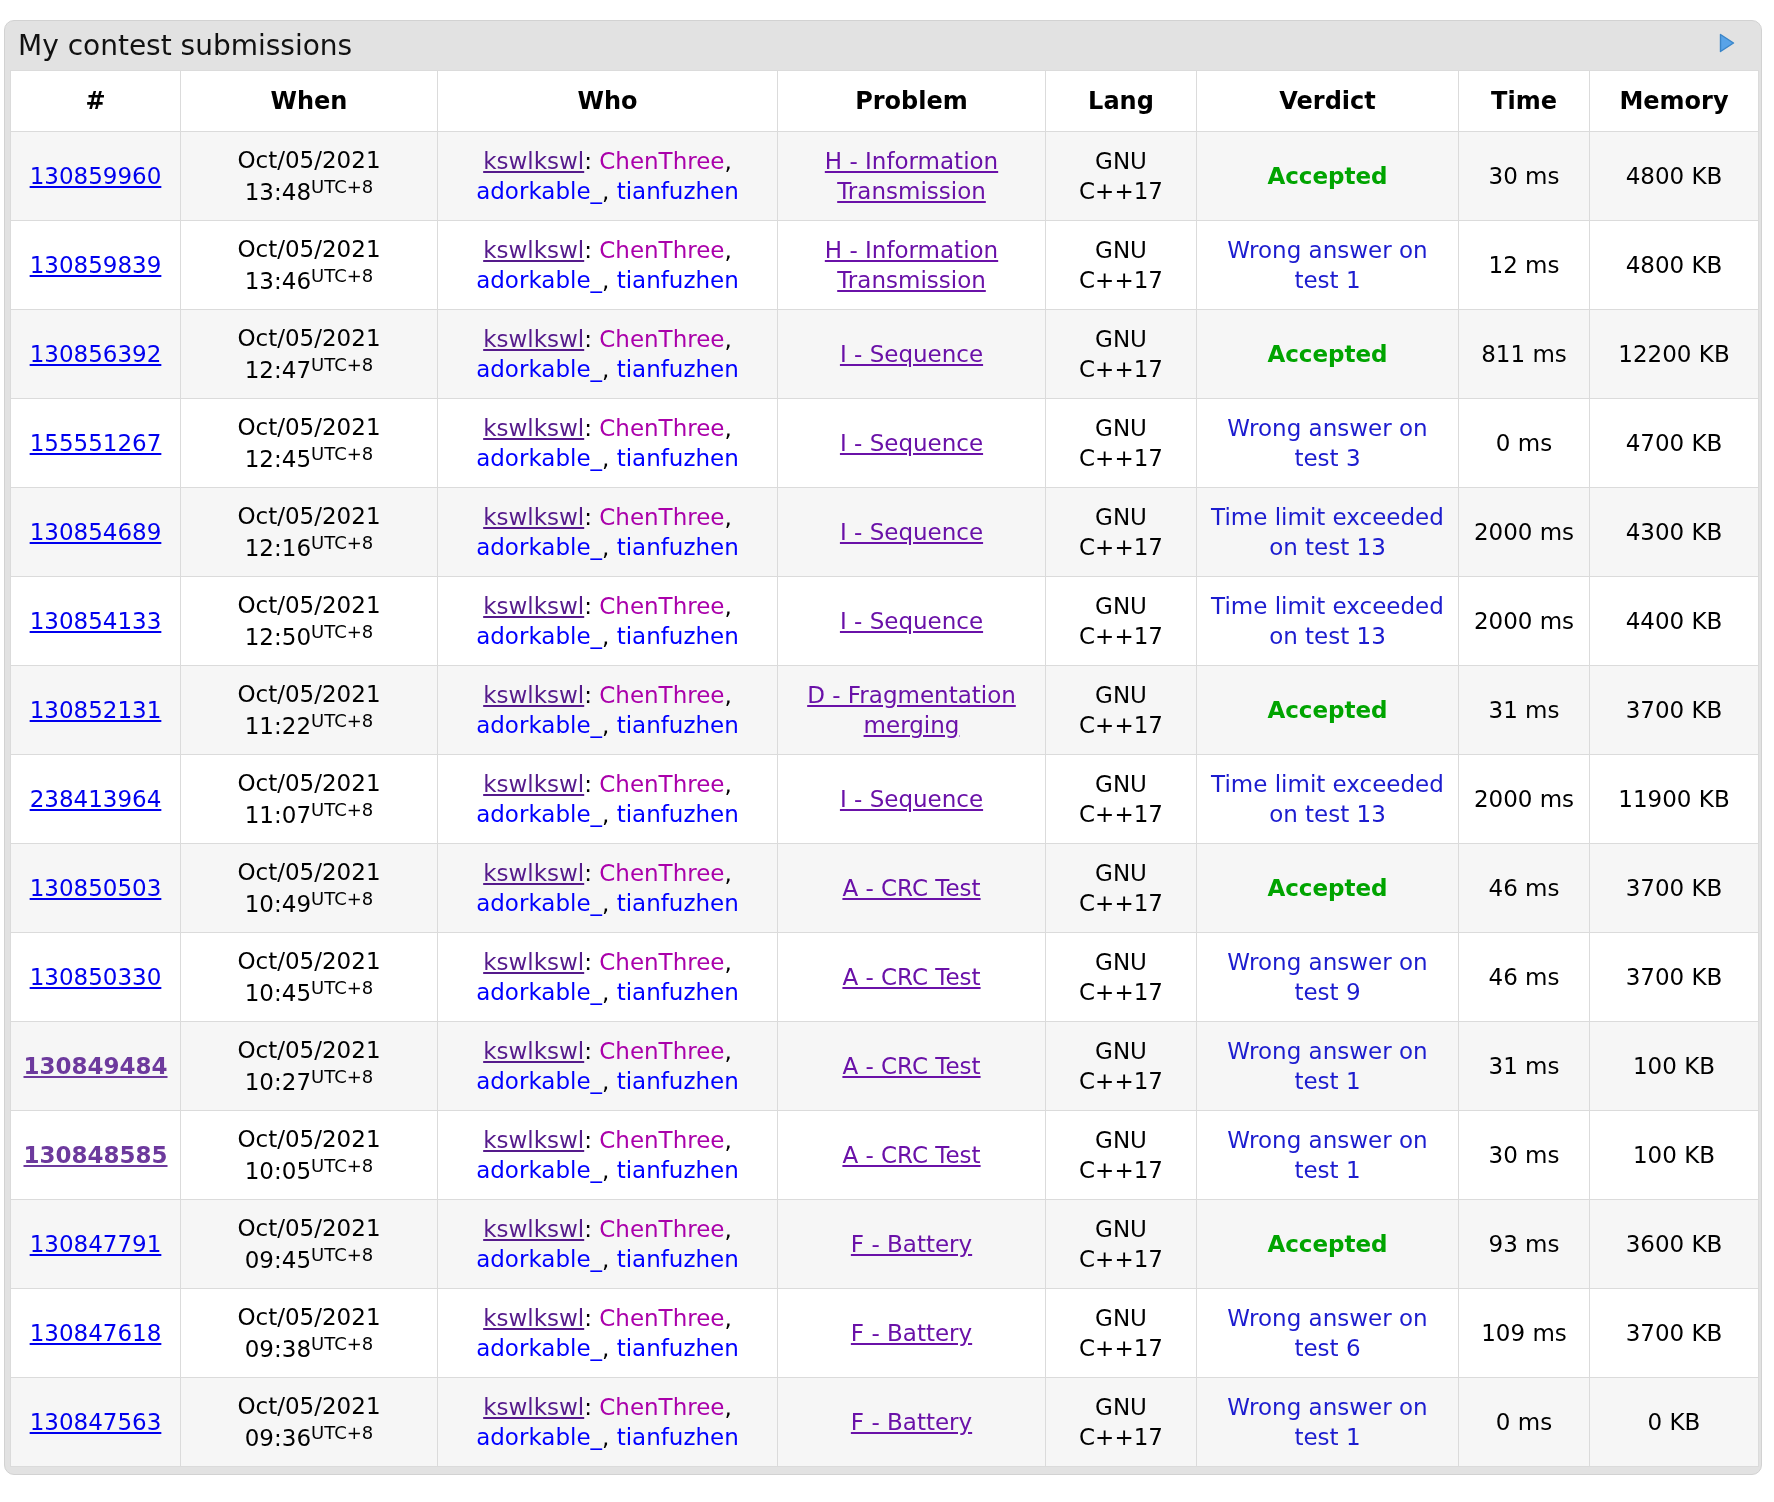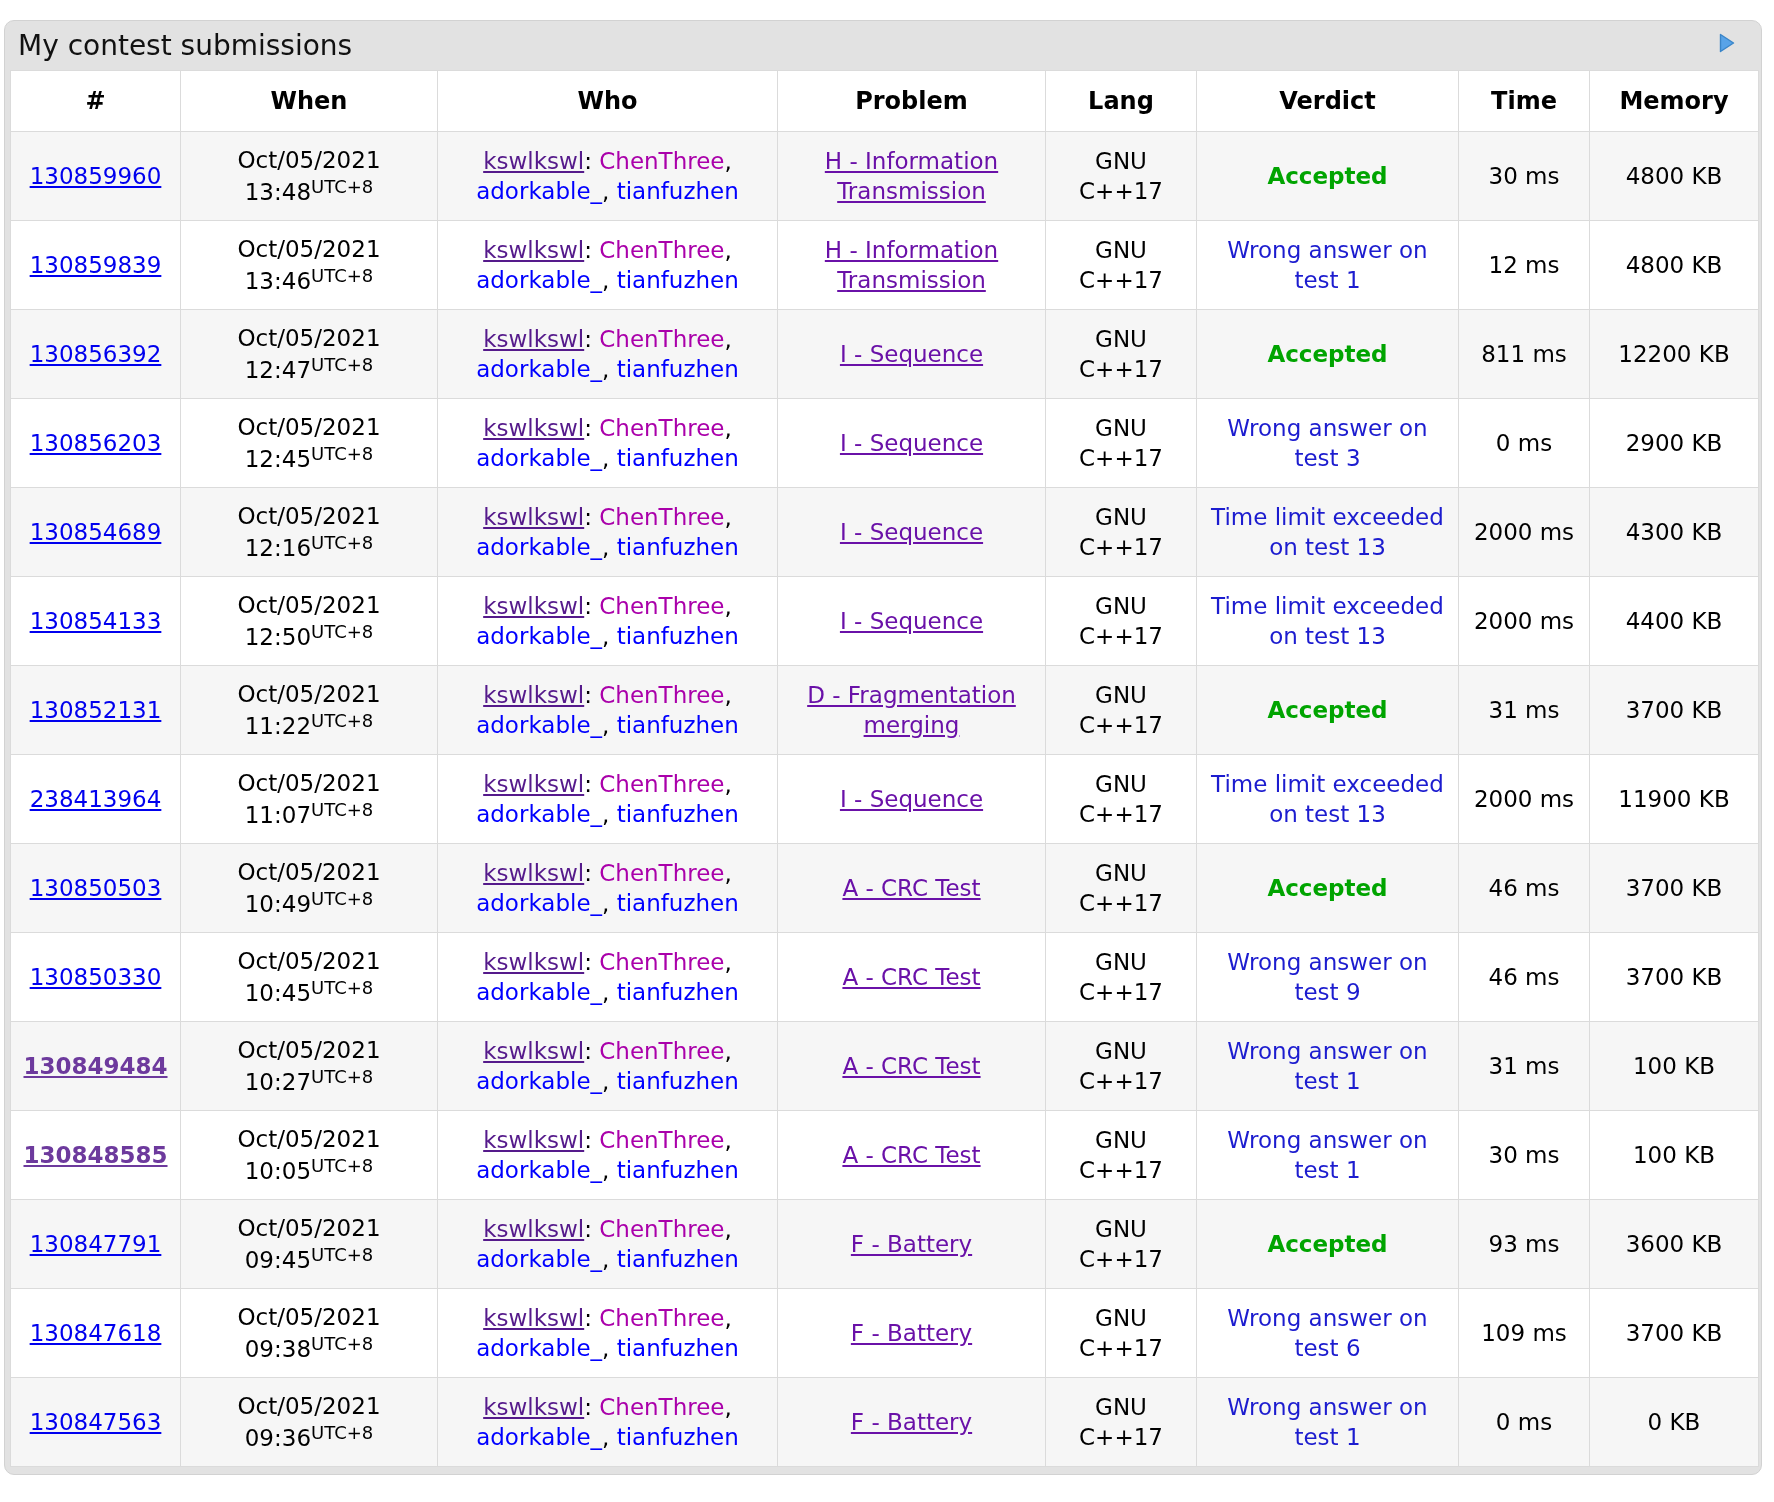--- a/index.html
+++ b/index.html
@@ -126,28 +126,28 @@
     <td><a class="sub-id" href="#">130856392</a></td>
     <td><span>Oct/05/2021</span><br><span>12:47</span><sup class="tz">UTC+8</sup></td>
     <td><a class="team-link" href="#">kswlkswl</a>: <span class="member" style="color: rgb(170, 0, 170);">ChenThree</span>,<br><span class="member" style="color: rgb(0, 0, 255);">adorkable_</span>, <span class="member" style="color: rgb(0, 0, 255);">tianfuzhen</span></td>
     <td><a class="problem-link" href="#">I - Sequence</a></td>
     <td>GNU<br>C++17</td>
     <td><span class="verdict-accepted">Accepted</span></td>
     <td>811 ms</td>
     <td>12200 KB</td>
   </tr>
         <tr class="even">
-    <td><a class="sub-id" href="#">130856203</a></td>
+    <td><a class="sub-id" href="#">155551267</a></td>
     <td><span>Oct/05/2021</span><br><span>12:45</span><sup class="tz">UTC+8</sup></td>
     <td><a class="team-link" href="#">kswlkswl</a>: <span class="member" style="color: rgb(170, 0, 170);">ChenThree</span>,<br><span class="member" style="color: rgb(0, 0, 255);">adorkable_</span>, <span class="member" style="color: rgb(0, 0, 255);">tianfuzhen</span></td>
     <td><a class="problem-link" href="#">I - Sequence</a></td>
     <td>GNU<br>C++17</td>
     <td><span class="verdict-rejected">Wrong answer on<br>test 3</span></td>
     <td>0 ms</td>
-    <td>2900 KB</td>
+    <td>4700 KB</td>
   </tr>
         <tr class="odd">
     <td><a class="sub-id" href="#">130854689</a></td>
     <td><span>Oct/05/2021</span><br><span>12:16</span><sup class="tz">UTC+8</sup></td>
     <td><a class="team-link" href="#">kswlkswl</a>: <span class="member" style="color: rgb(170, 0, 170);">ChenThree</span>,<br><span class="member" style="color: rgb(0, 0, 255);">adorkable_</span>, <span class="member" style="color: rgb(0, 0, 255);">tianfuzhen</span></td>
     <td><a class="problem-link" href="#">I - Sequence</a></td>
     <td>GNU<br>C++17</td>
     <td><span class="verdict-rejected">Time limit exceeded<br>on test 13</span></td>
     <td>2000 ms</td>
     <td>4300 KB</td>

